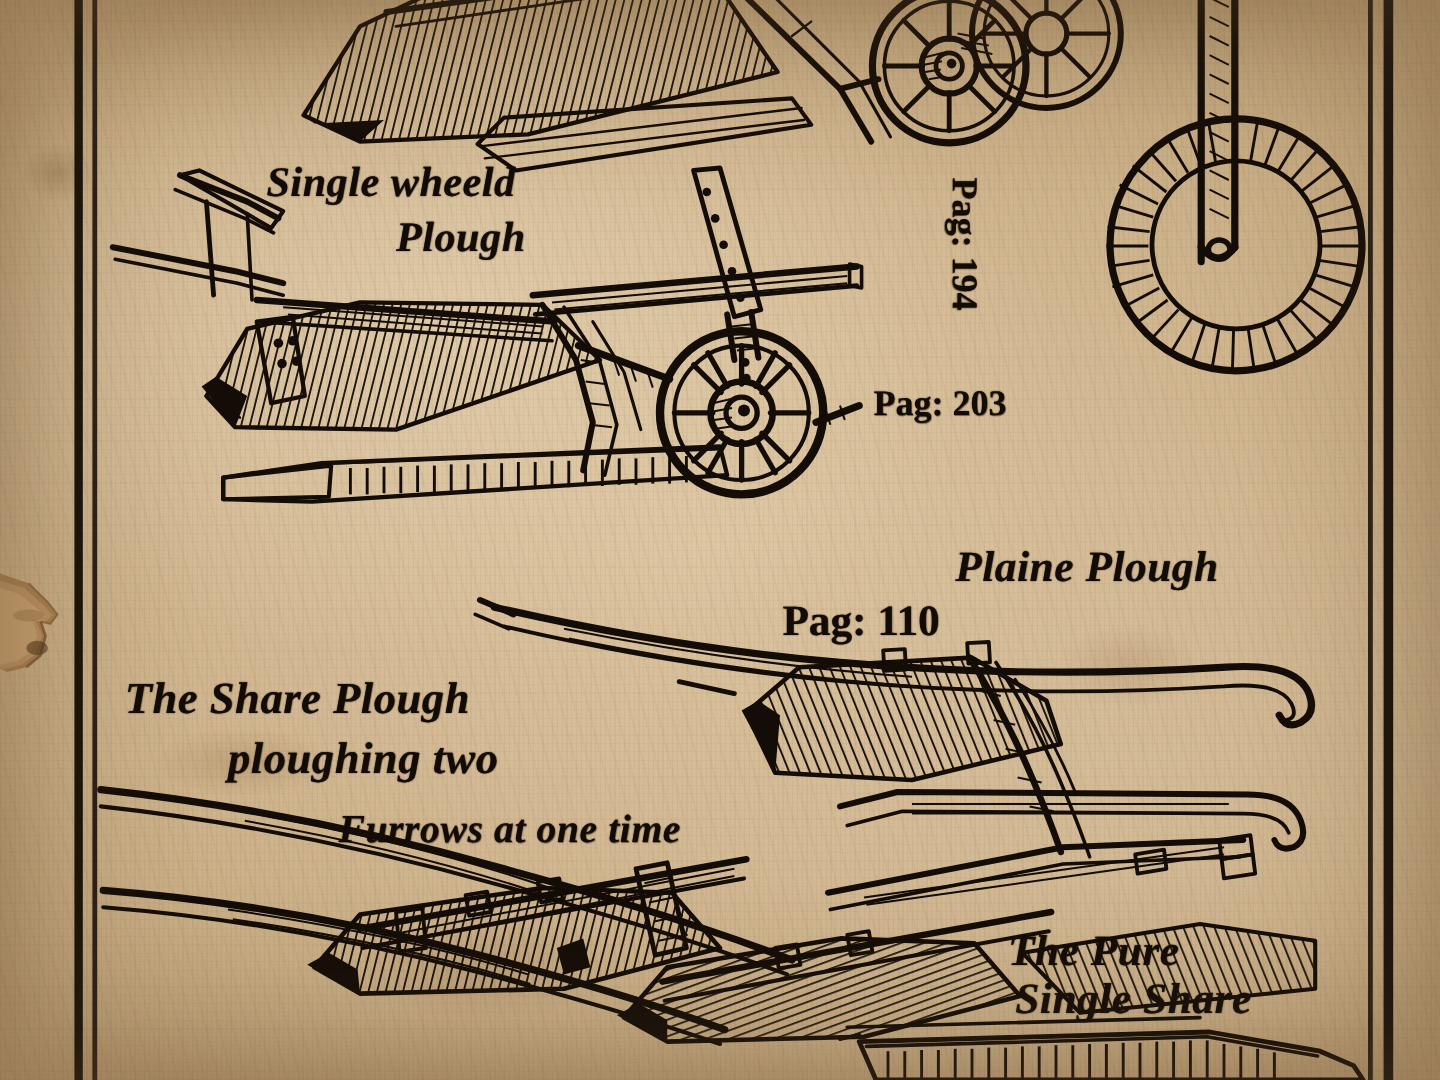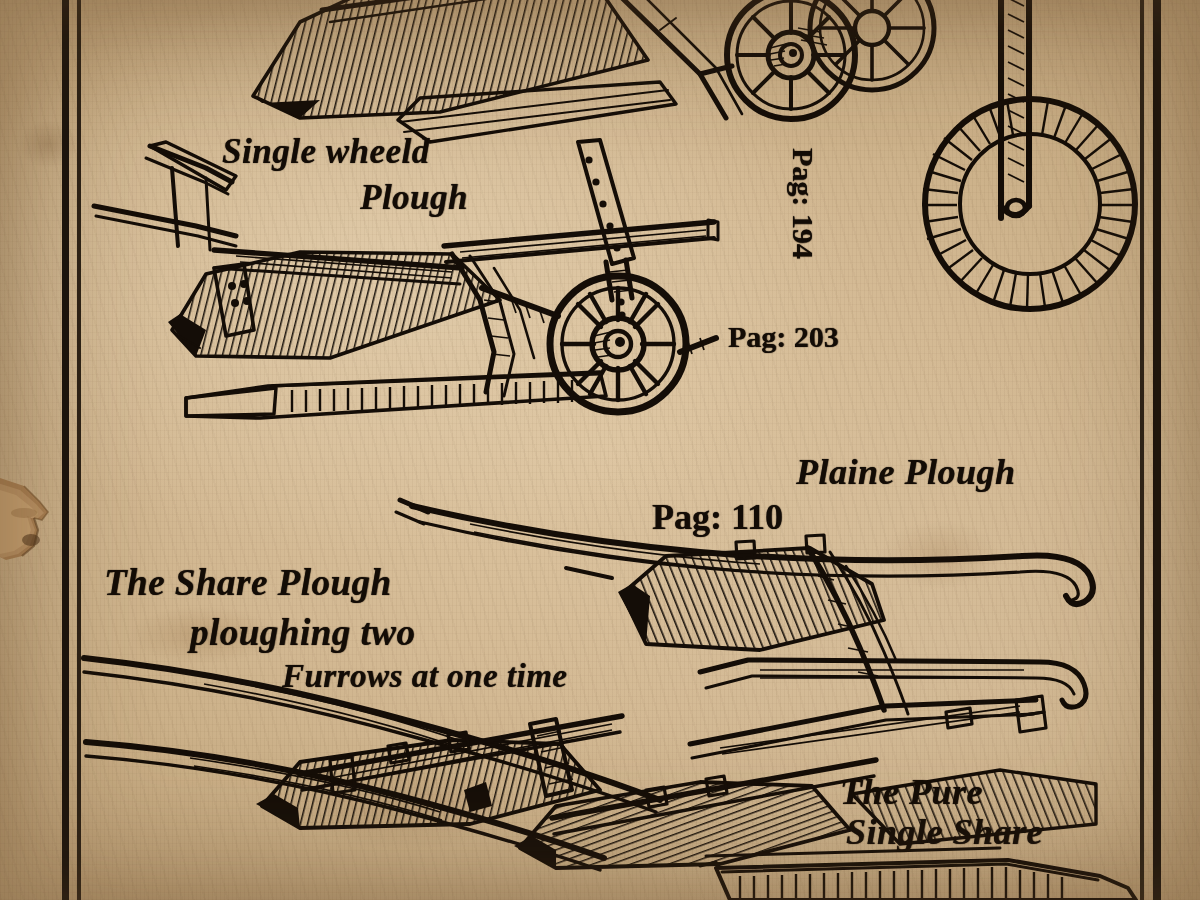--- a/index.html
+++ b/index.html
@@ -51,29 +51,29 @@
     color:#130c06;
     font-family:"Liberation Serif", serif;
     font-style:italic;
     font-weight:700;
     letter-spacing:.5px;
     white-space:nowrap;
     text-shadow:0 0 1.1px rgba(19,12,6,.8), .6px .35px .7px rgba(40,26,12,.45);
     line-height:1.12;
   }
   #cap-single-wheeld{left:222px;top:132px;font-size:35px;}
-  #cap-single-plough{left:330px;top:178px;font-size:35px;margin-left:30px;}
+  #cap-single-plough{left:330px;top:178px;font-size:35px;}
   #cap-pag203{left:728px;top:320px;font-size:30px;font-style:normal;letter-spacing:0;}
   #cap-pag194{left:820px;top:148px;font-size:30px;font-style:normal;letter-spacing:0;
                transform:rotate(90deg);transform-origin:left top;}
   #cap-pag110{left:652px;top:458px;font-size:36px;font-style:normal;letter-spacing:0;margin-top:39px;}
   #cap-plaine{left:796px;top:452px;font-size:36px;}
   #cap-dbl1{left:104px;top:562px;font-size:37px;}
   #cap-dbl2{left:190px;top:612px;font-size:37px;}
-  #cap-dbl3{left:282px;top:658px;font-size:33px;}
+  #cap-dbl3{left:282px;top:674px;font-size:33px;}
   #cap-pure1{left:840px;top:772px;font-size:36px;}
   #cap-pure2{left:846px;top:812px;font-size:36px;}
 </style>
 </head>
 <body>
 
 <div id="plate">
 
   <div class="paper"></div>
   <div class="grain"></div>

